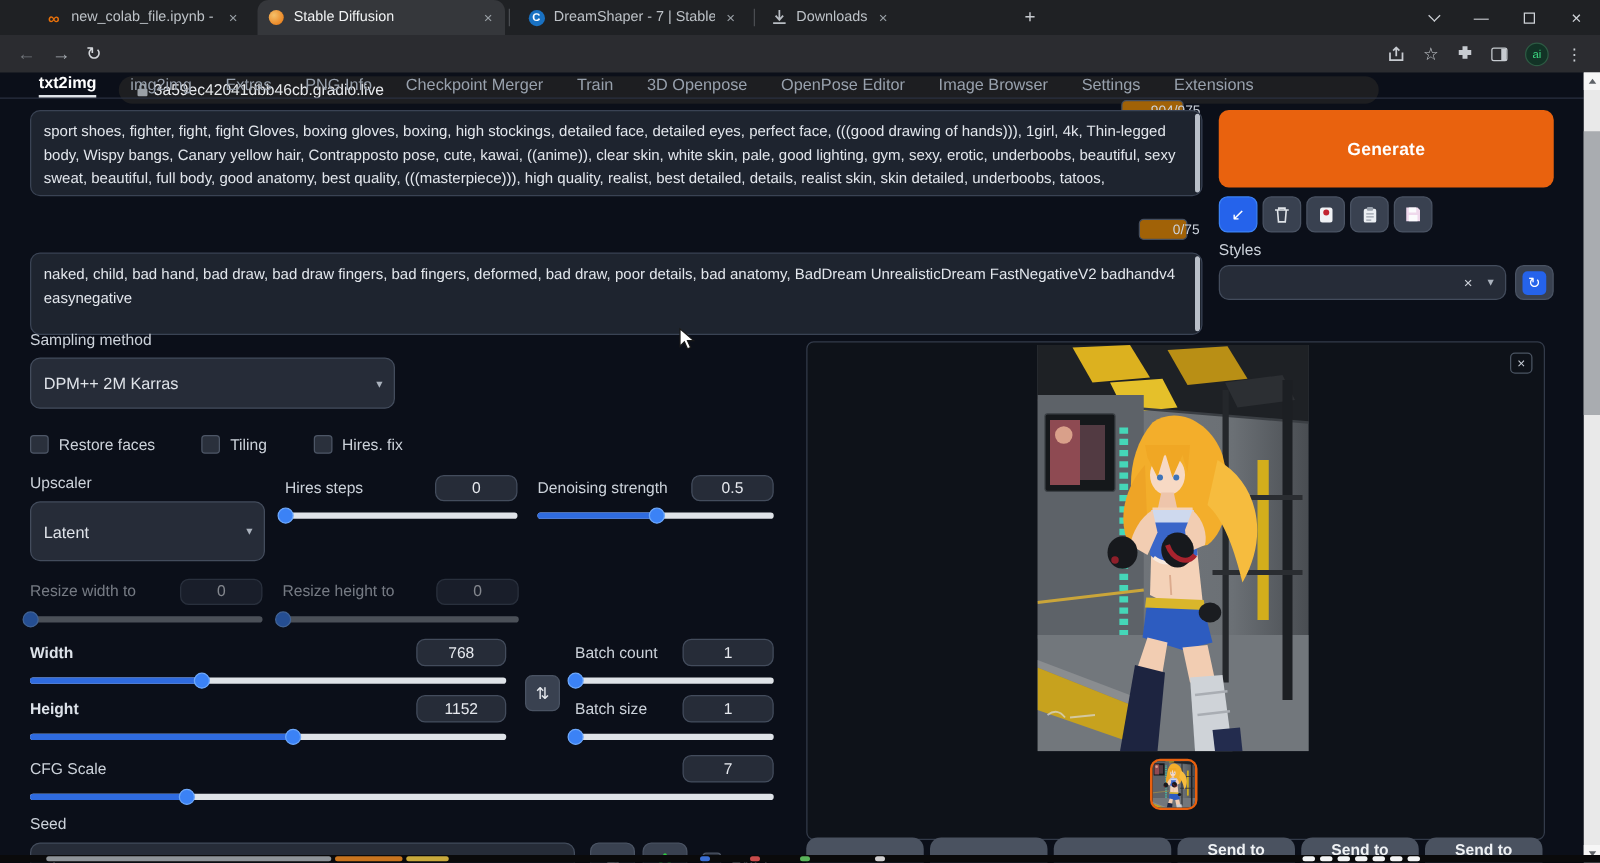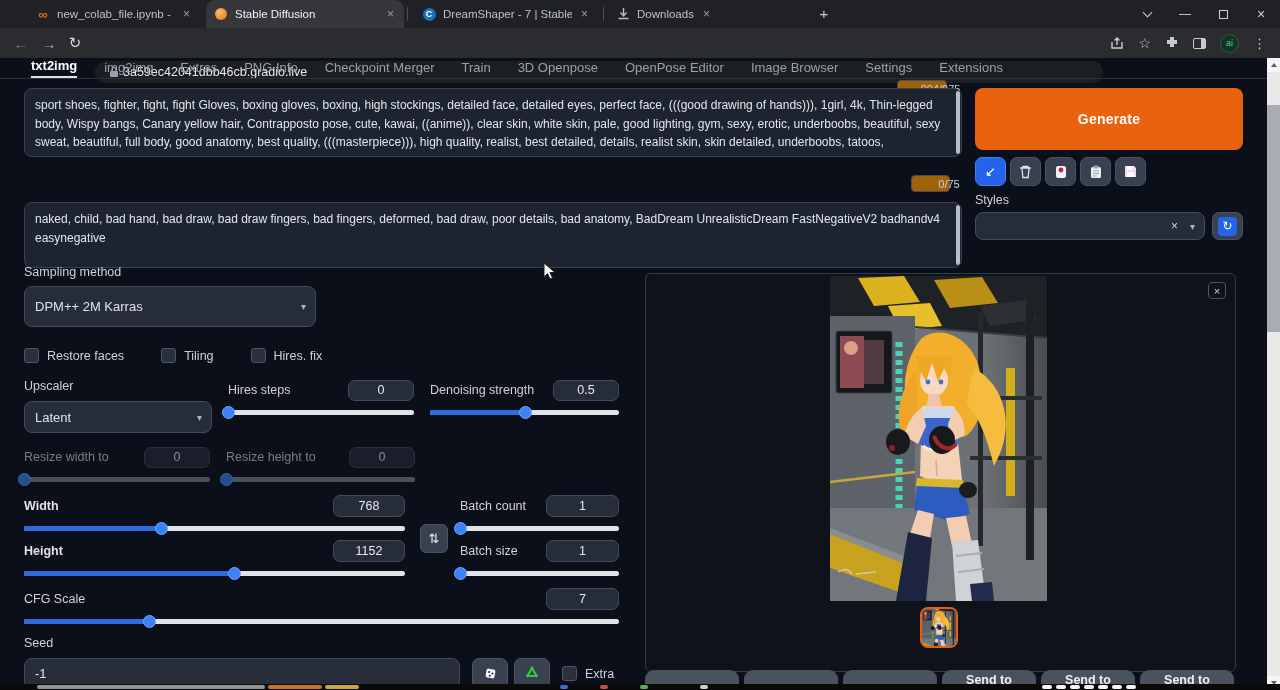--- a/index.html
+++ b/index.html
@@ -317,21 +317,21 @@
         </div>
       <div class="cbitem">
           <span class="cb"></span>
           <span class="lbl">Hires. fix</span>
         </div>
     </div>
 
     <div style="display:flex;gap:16px;margin-top:16px">
       <div style="width:188px">
         <div class="lbl">Upscaler</div>
-        <div class="ddown" style="height:32px;margin-top:8px">
+        <div class="ddown" style="height:48px;margin-top:8px">
           <span>Latent</span>
           <span class="caret">▾</span>
         </div>
       </div>
       <div style="width:186px">
         <div class="hdr">
             <span class="lbl">Hires steps</span>
           <span class="numbox" style="width:66px;height:21px">0</span>
           </div>
         <div class="slider">

